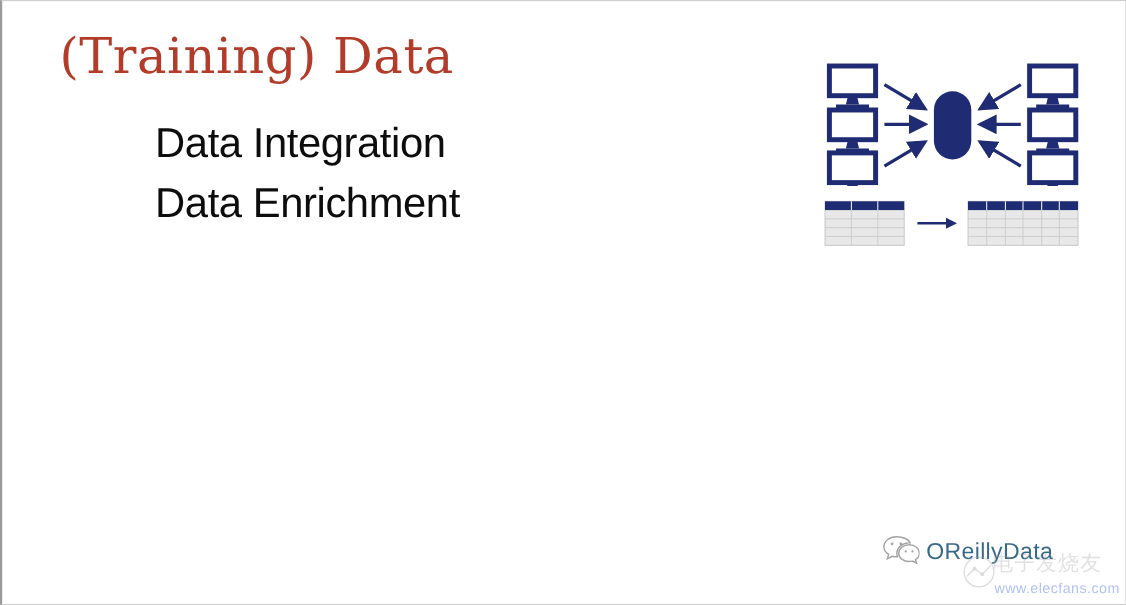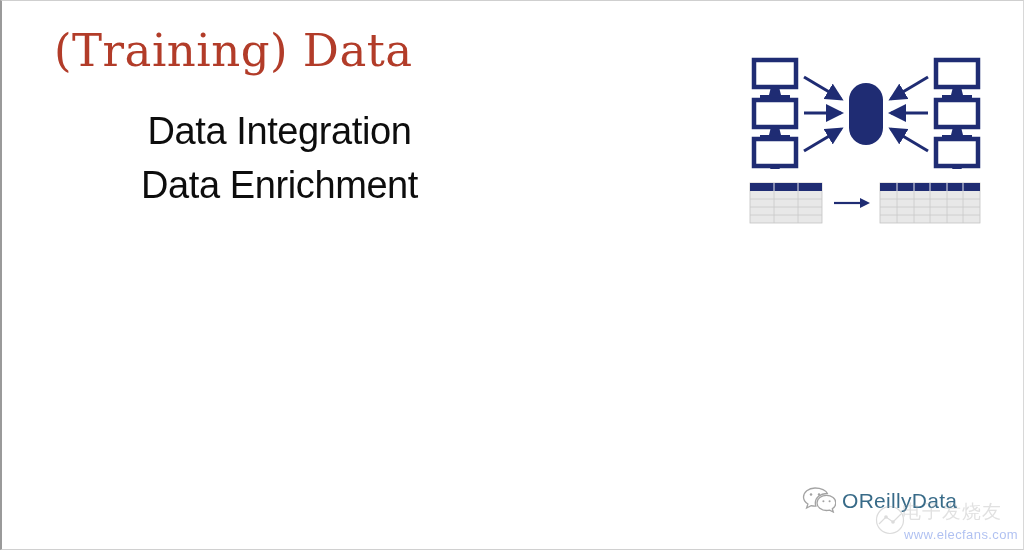--- a/index.html
+++ b/index.html
@@ -14,21 +14,20 @@
     position: relative;
     width: 1024px;
     height: 550px;
     background: #ffffff;
     overflow: hidden;
     box-sizing: border-box;
     border-left: 2px solid #9a9a9a;
     border-top: 1px solid #cfcfcf;
     border-right: 1px solid #d8d8d8;
     border-bottom: 1px solid #d0d0d0;
-    text-align: center;
   }
 
   
   #slide-title {
     position: absolute;
     left: 52px;
     top: 26px;
     font-family: "DejaVu Serif", "Liberation Serif", serif;
     font-size: 45px;
     line-height: 1.05;

